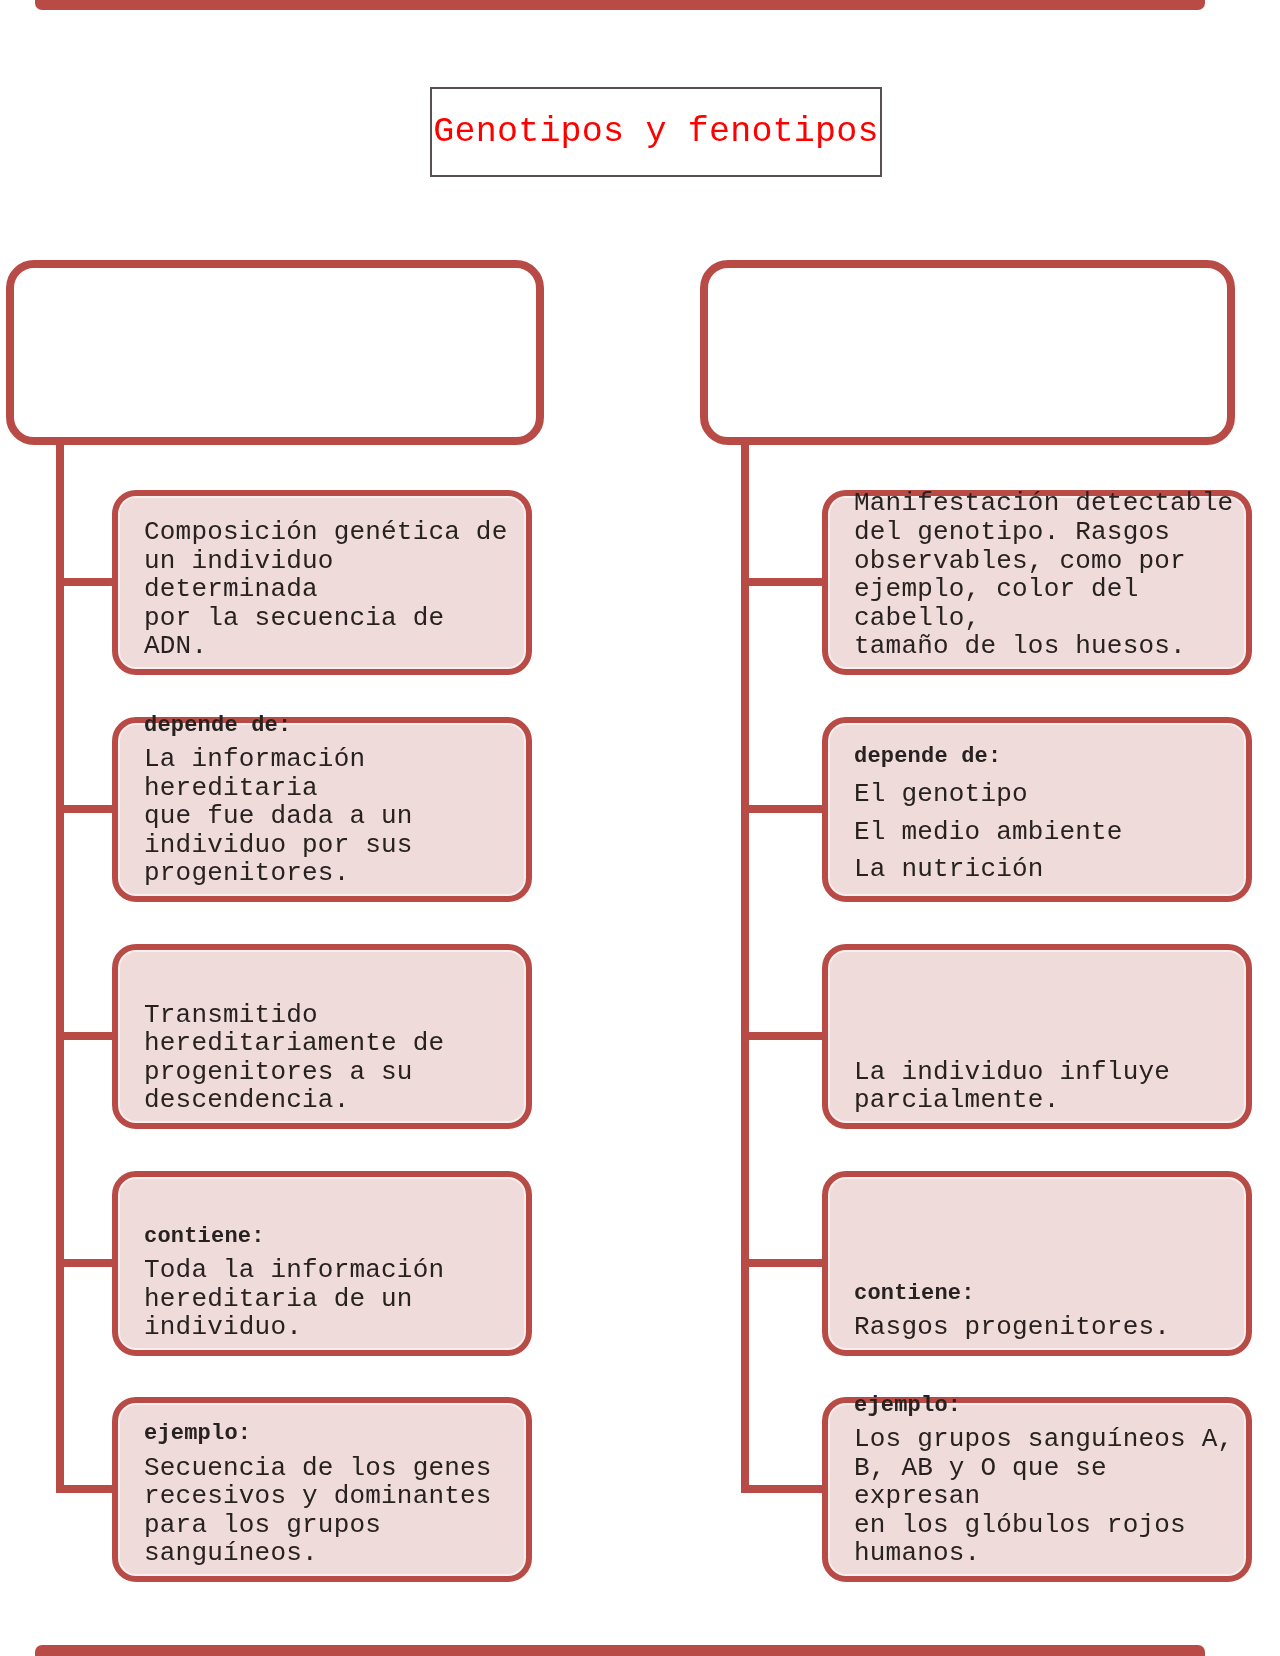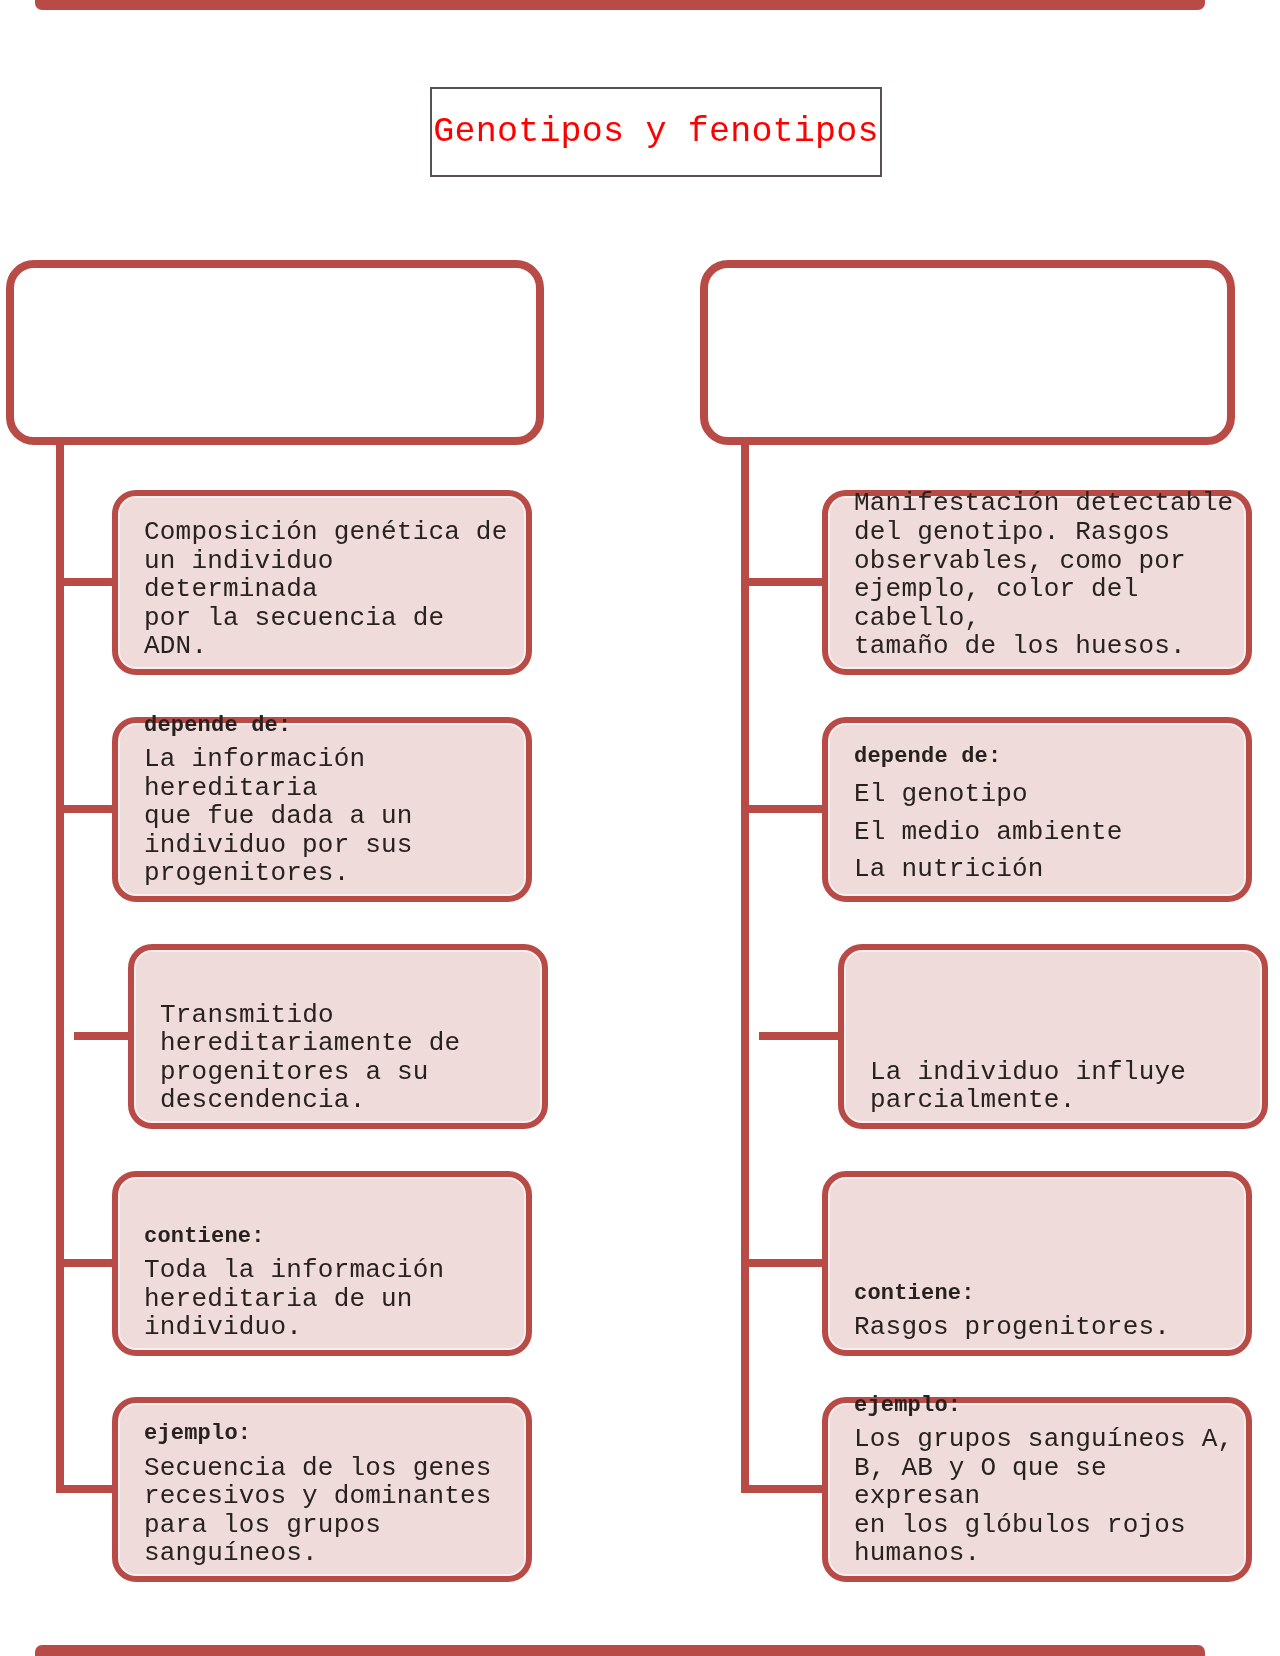--- a/index.html
+++ b/index.html
@@ -73,21 +73,21 @@
     border:6px solid var(--accent);
     border-radius:24px;
     box-shadow: inset 0 0 0 2px rgba(255,255,255,0.55);
     display:flex;
     flex-direction:column;
     justify-content:flex-end;
     padding:0 12px 8px 26px;
   }
   .child-box.left{left:112px;width:420px;}
   .child-box.right{left:822px;width:430px;}
-  .row1{top:490px;} .row2{top:717px;} .row3{top:944px;margin-left:16px;} .row4{top:1171px;} .row5{top:1397px;}
+  .row1{top:490px;} .row2{top:717px;} .row3{top:944px;} .row4{top:1171px;} .row5{top:1397px;}
   .stub.row1{top:578px;} .stub.row2{top:805px;} .stub.row3{top:1032px;} .stub.row4{top:1259px;} .stub.row5{top:1485px;}
   .section-label{
     font-size:22px;
     font-weight:bold;
     line-height:1.1;
     letter-spacing:0.2px;
     margin-bottom:7px;
   }
   .section-body{
     font-size:26px;

